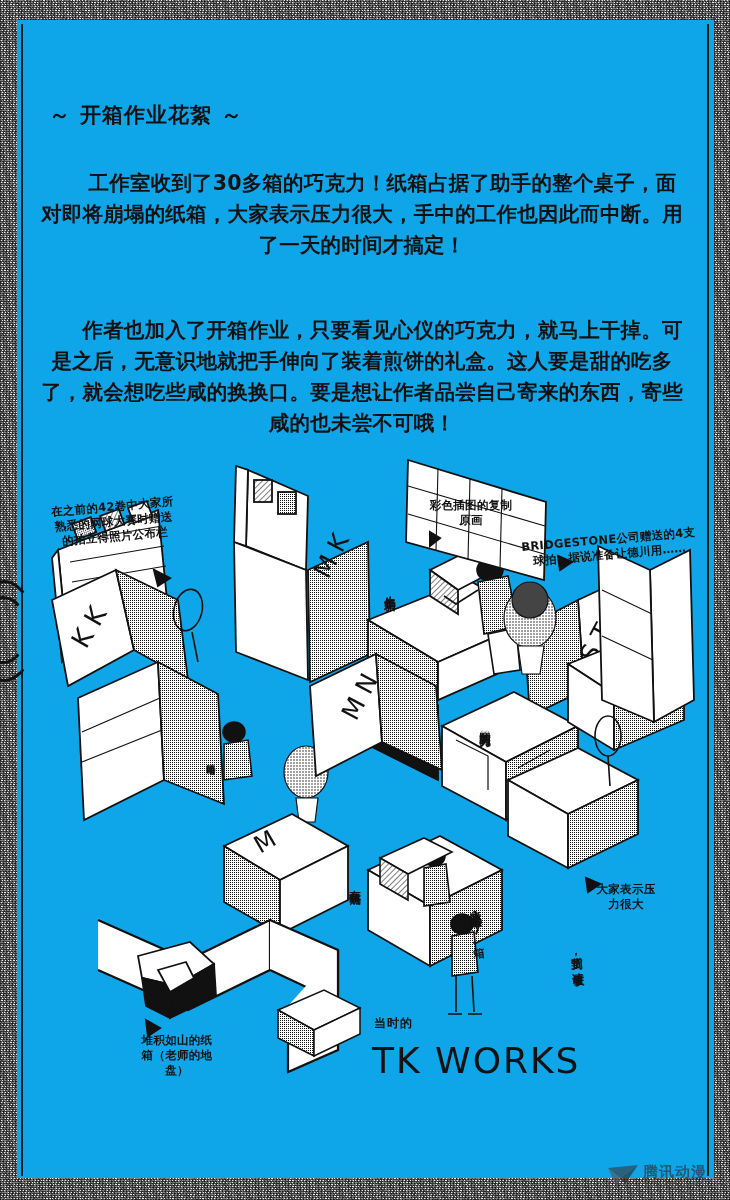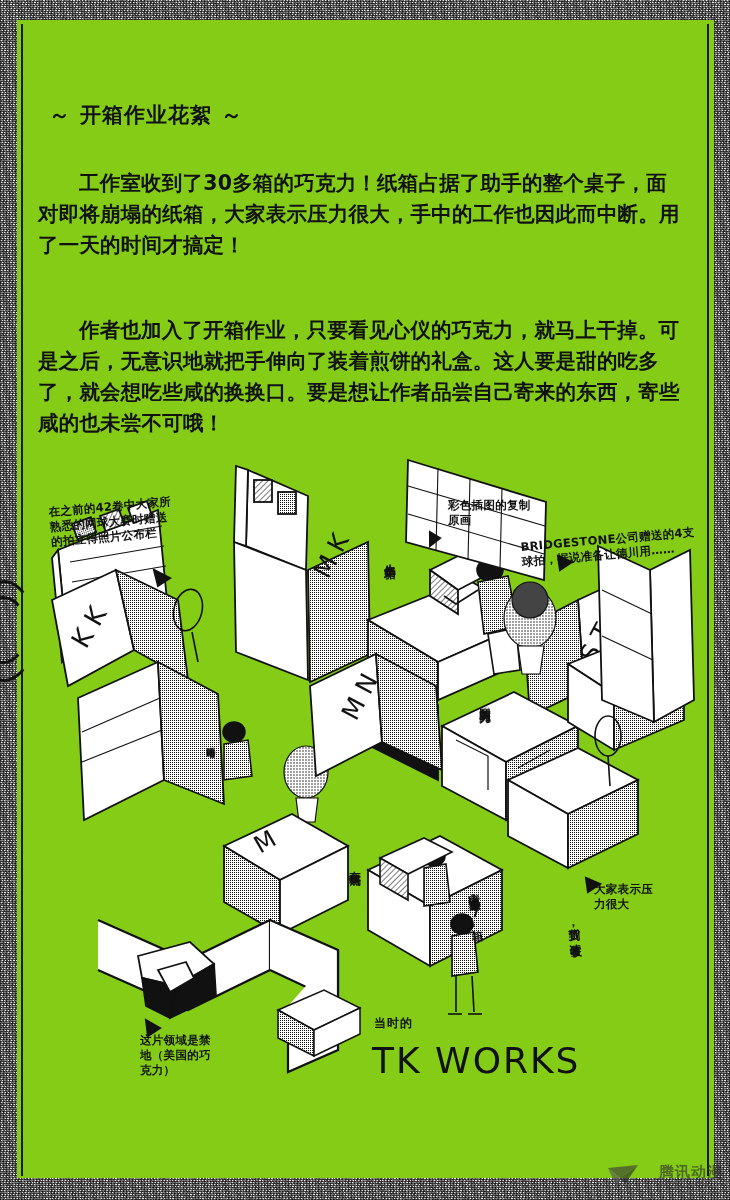--- a/index.html
+++ b/index.html
@@ -7,22 +7,23 @@
     padding: 0;
     background: #ffffff;
   }
   body {
     font-family: "DejaVu Sans", "Liberation Sans", sans-serif;
   }
   #page {
     position: relative;
     width: 730px;
     height: 1200px;
-    background: #84cc16;
+    background: #0ea5e9;
     overflow: hidden;
+    text-align: center;
   }
 
   
   .edge-noise {
     position: absolute;
     background-color: #e8e8e8;
     background-image:
       repeating-linear-gradient(0deg, rgba(0,0,0,.55) 0 1px, rgba(255,255,255,0) 1px 2px),
       repeating-linear-gradient(90deg, rgba(0,0,0,.5) 0 1px, rgba(255,255,255,0) 1px 3px),
       repeating-linear-gradient(47deg, rgba(0,0,0,.45) 0 1px, rgba(255,255,255,0) 1px 2px),
@@ -116,21 +117,21 @@
   }
 
   
   .watermark {
     position: absolute;
     left: 607px; top: 1157px;
     width: 118px; height: 40px;
     opacity: .62;
     display: flex;
     align-items: center;
-    gap: 20px;
+    gap: 4px;
   }
   .wm-plane { width: 32px; height: 26px; }
   .wm-text  { display: flex; flex-direction: column; line-height: 1; }
   .wm-cn    { font-size: 15px; font-weight: bold; color: #2b2b2b; letter-spacing: 1px; }
   .wm-url   { font-size: 7.5px; color: #3a3a3a; letter-spacing: .5px; margin-top: 1px; font-family: "DejaVu Sans", sans-serif; }
 </style>
 </head>
 <body>
 
 <div id="page">
@@ -355,39 +356,39 @@
         <polygon points="116,120 132,128 120,136"></polygon>
         <polygon points="392,82 402,88 392,96"></polygon>
         <polygon points="520,106 534,112 522,120"></polygon>
         <polygon points="548,428 562,434 550,442"></polygon>
         <polygon points="108,570 122,578 110,586"></polygon>
       </g>
     </svg>
 
     <div class="note note-rot" style="left:10px; top:55px; width:128px;">在之前的42卷中大家所熟悉的网球大赛时赠送的拍立得照片公布栏</div>
 
-    <div class="note" style="left:410px; top:48px; width:90px;">彩色插图的复制原画</div>
+    <div class="note" style="left:388px; top:48px; width:90px;">彩色插图的复制原画</div>
 
     <div class="note note-rot note-lat" style="left:482px; top:90px; width:176px;">BRIDGESTONE公司赠送的4支球拍，据说准备让德川用……</div>
 
     <div class="note note-vert" style="left:345px; top:105px; height:80px;">生牛奶糖！</div>
 
     <div class="note note-vert" style="left:440px; top:248px; height:68px;">美国的巧克力♡</div>
 
     <div class="note" style="left:556px; top:432px; width:64px;">大家表示压力很大</div>
 
     <div class="note note-vert note-rot" style="left:528px; top:470px; height:88px;">货到了，请签收！</div>
 
     <div class="note note-vert note-rot" style="left:428px; top:436px; height:84px;">听说还会送来17箱。</div>
 
     <div class="note note-vert" style="left:310px; top:412px; height:54px;">有煎饼吗？</div>
 
     <div class="note note-vert" style="left:166px; top:290px; height:46px; font-size:9px;">唔唔唔！</div>
 
-    <div class="note" style="left:102px; top:583px; width:74px;">这片领域是禁地（美国的巧克力）</div>
+    <div class="note" style="left:102px; top:583px; width:74px;">堆积如山的纸箱（老师的地盘）</div>
 
     <div class="smallword" style="left:336px; top:565px;">当时的</div>
     <div class="bigword" style="left:334px; top:590px;">TK WORKS</div>
   </div>
 
   <div class="watermark">
     <svg class="wm-plane" viewBox="0 0 32 26">
       <polygon points="1,4 31,1 13,14" fill="#3a3a3a"></polygon>
       <polygon points="1,4 13,14 10,24" fill="#555"></polygon>
       <polygon points="13,14 31,1 18,20" fill="#2a2a2a"></polygon>

